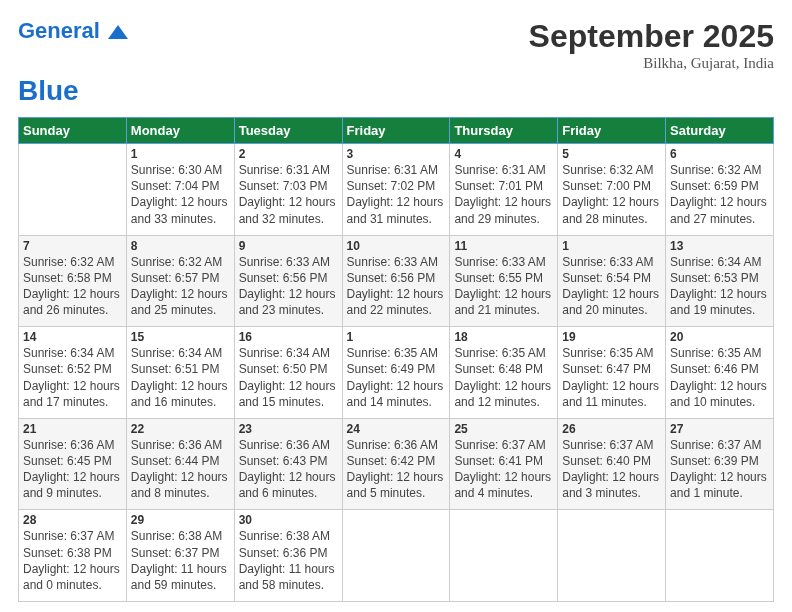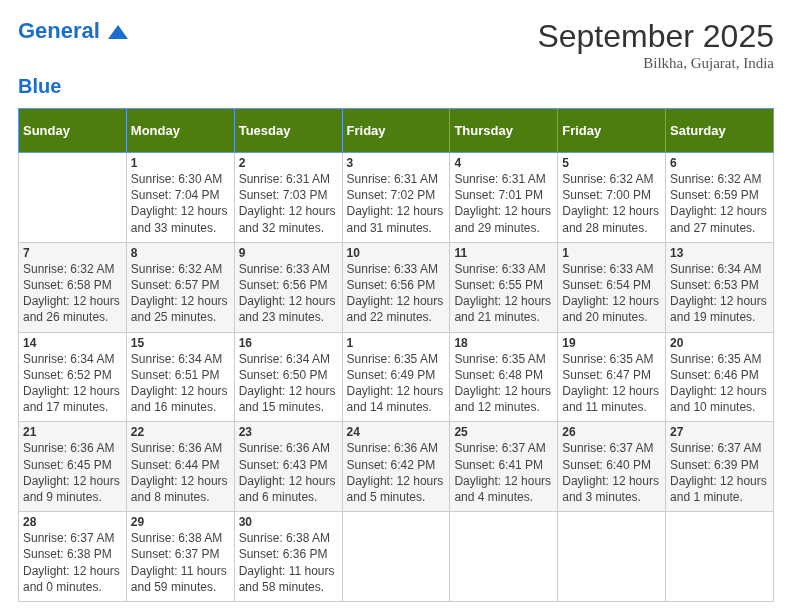--- a/index.html
+++ b/index.html
@@ -31,41 +31,41 @@
     }
     .logo-row {
       display: flex;
       align-items: center;
     }
     .title-block {
       text-align: right;
     }
     .month-title {
       font-size: 32px;
-      font-weight: normal;
+      font-weight: bold;
       color: #333;
     }
     .location {
       font-size: 15px;
       color: #555;
       font-family: Liberation Serif, serif;
     }
     .calendar {
       flex: 1;
       border: 1px solid #ccc;
       border-collapse: collapse;
       width: 100%;
       table-layout: fixed;
     }
     .calendar th {
-      background: #4d7c0f;
+      background: #15803d;
       color: #fff;
       font-size: 13px;
       font-weight: bold;
-      padding: 14px 4px;
+      padding: 5px 4px;
       text-align: left;
       border: 1px solid #5a9de0;
     }
     .calendar td {
       border: 1px solid #ccc;
       vertical-align: top;
       padding: 3px 4px;
       font-size: 9.5px;
       color: #333;
       height: 82px;
@@ -96,21 +96,21 @@
   <div class="header">
     <div class="logo">
       <div class="logo-row">
         <div style="font-size:22px;font-weight:bold;color:#333;">
           <span style="color:#1a6fcc;">General</span>
           <svg width="20" height="14" viewBox="0 0 20 14" style="vertical-align:middle;margin-left:2px;">
             <polygon points="0,14 10,0 20,14" fill="#1a6fcc"></polygon>
           </svg>
         </div>
       </div>
-      <div style="font-size:20px;font-weight:bold;color:#1a6fcc;margin-top:-4px;">Blue</div>
+      <div style="font-size:28px;font-weight:bold;color:#1a6fcc;margin-top:-4px;">Blue</div>
     </div>
     <div class="title-block">
       <div class="month-title">September 2025</div>
       <div class="location">Bilkha, Gujarat, India</div>
     </div>
   </div>
 
   <table class="calendar">
     <thead>
       <tr>

